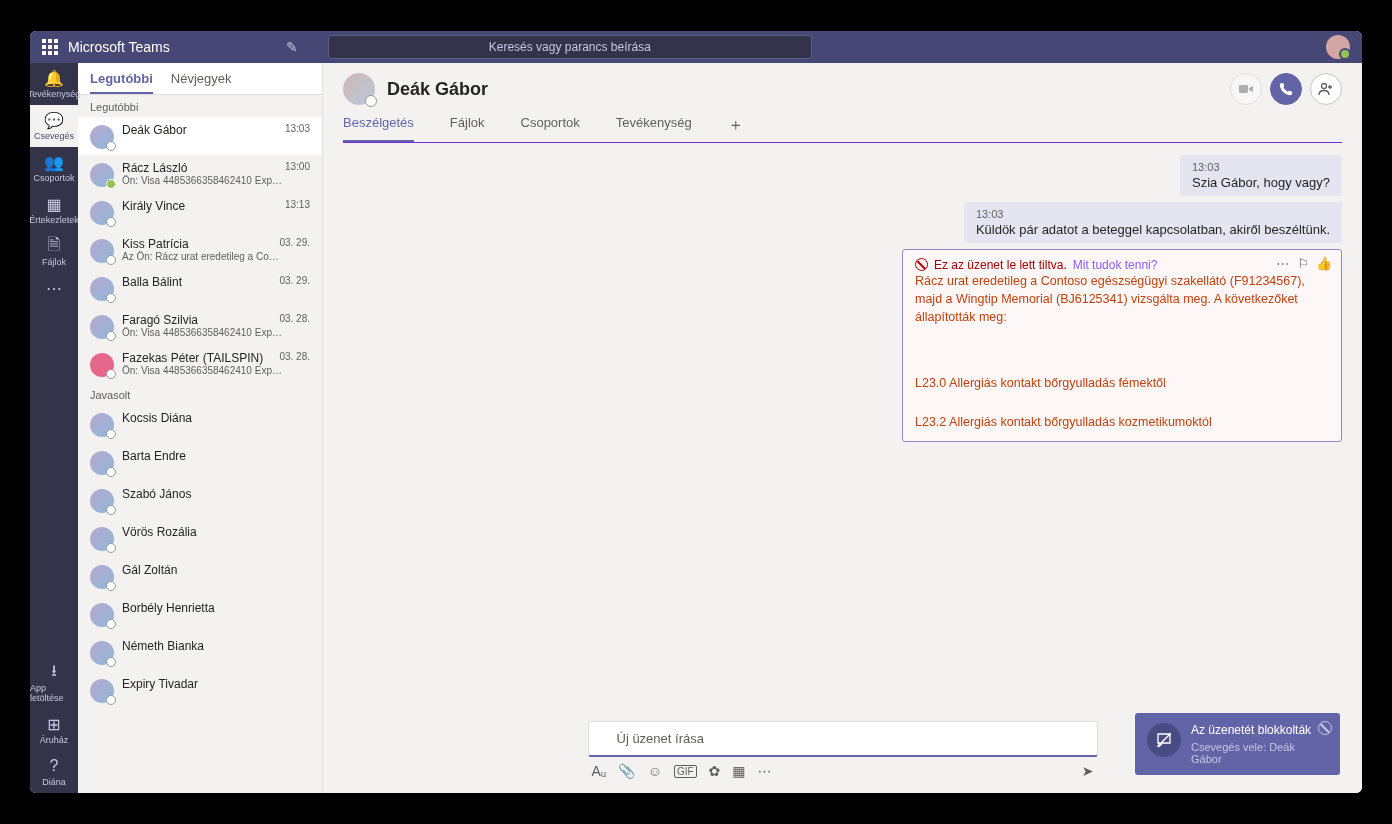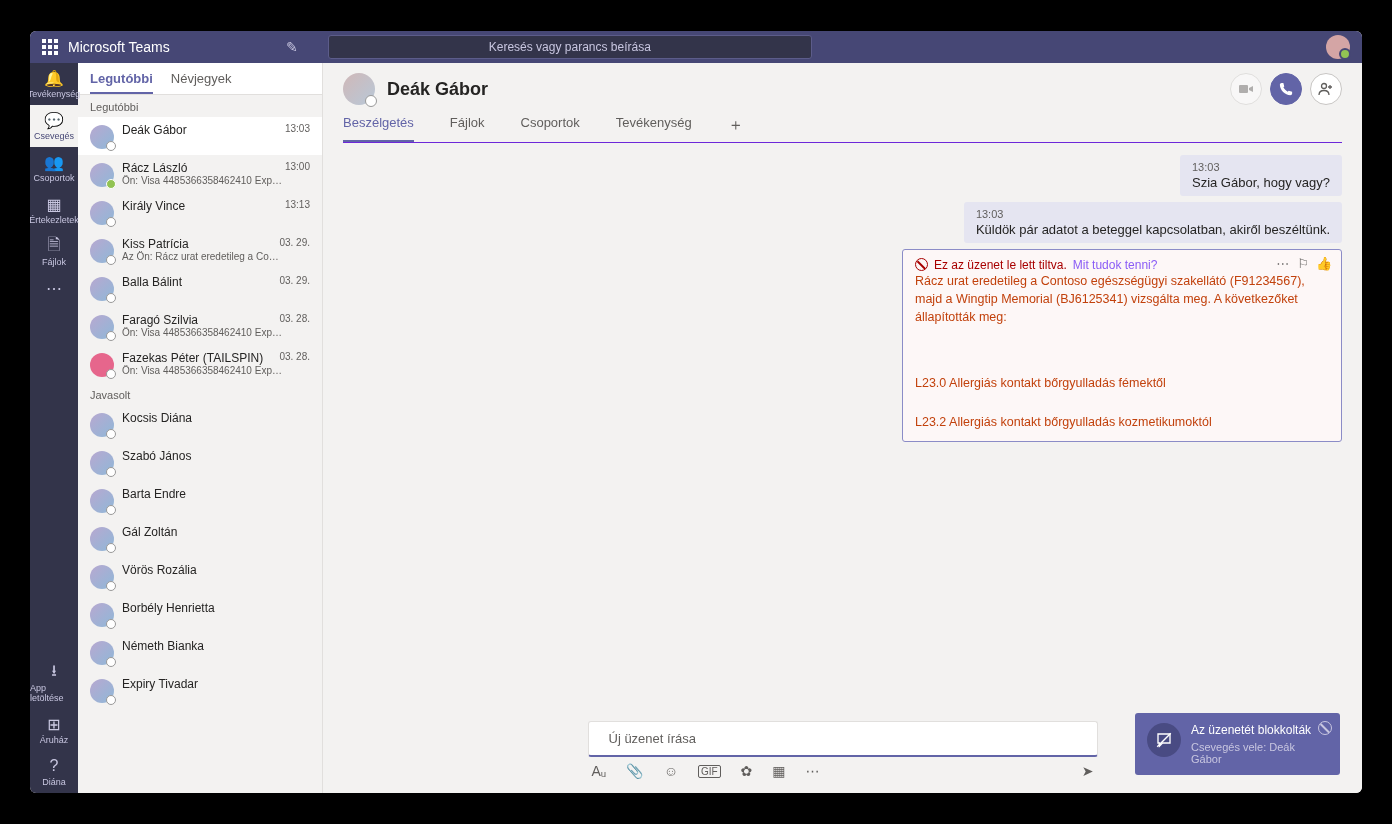--- a/index.html
+++ b/index.html
@@ -57,22 +57,22 @@
 .msg-group{display:flex;flex-direction:column;align-items:flex-end;max-width:100%}
 .blocked-card{border:1.5px solid #8b8cc7;background:#fdf7f7;border-radius:3px;width:440px;align-self:flex-end;position:relative;padding:8px 12px 10px}
 .blocked-header{display:flex;align-items:flex-start;gap:6px;font-size:12px;}
 .block-icon{width:13px;height:13px;border:1.5px solid #a80000;border-radius:50%;position:relative}
 .block-icon::after{content:"";position:absolute;width:100%;height:1.5px;background:#a80000;top:50%;left:0;transform:translateY(-50%) rotate(45deg)}
 .blocked-text{color:#a80000}
 .blocked-link{color:#8b5cf6;cursor:pointer}
 .blocked-body{font-size:12.5px;color:#c2410c;line-height:1.45}
 .blocked-actions{position:absolute;top:6px;right:8px;display:flex;gap:8px;color:#605e5c;font-size:13px}
 .composer-wrap{padding:0 20px 14px;display:flex;flex-direction:column;align-items:center}
-.composer{width:510px;background:#fff;border:1px solid #e1dfdd;border-bottom:2px solid #6264a7;border-radius:3px;height:36px;display:flex;align-items:center;padding:0 20px;color:#605e5c;font-size:13px}
-.composer-tools{width:510px;display:flex;align-items:center;gap:20px;padding:6px 4px 0;color:#605e5c;font-size:14px}
+.composer{width:510px;background:#fff;border:1px solid #e1dfdd;border-bottom:2px solid #6264a7;border-radius:3px;height:36px;display:flex;align-items:center;padding:0 28px;color:#605e5c;font-size:13px}
+.composer-tools{width:510px;display:flex;align-items:center;gap:12px;padding:6px 4px 0;color:#605e5c;font-size:14px}
 .composer-tools .spacer{flex:1}
 .toast{position:absolute;bottom:18px;right:22px;width:205px;background:#6264a7;border-radius:3px;padding:10px 12px;color:#fff;display:flex;gap:10px}
 .toast-icon{width:34px;height:34px;border-radius:50%;background:#494b83;display:flex;align-items:center;justify-content:center;font-size:18px;flex-shrink:0;position:relative}
 .toast-icon svg{width:18px;height:18px}
 .toast-body{flex:1;font-size:12px}
 .toast-title{font-weight:400;line-height:1.25}
 .toast-sub{color:#c8c6e0;font-size:11px;margin-top:3px}
 .toast-close{position:absolute;top:8px;right:8px;width:14px;height:14px;border:1.5px solid #c8c6e0;border-radius:50%}
 .toast-close::after{content:"";position:absolute;width:100%;height:1.5px;background:#c8c6e0;top:50%;left:0;transform:translateY(-50%) rotate(45deg)}
 svg{display:block}
@@ -207,39 +207,39 @@
   <div class="side-group-label">Javasolt</div>
   <div class="chat-item">
             <div class="avatar status"></div>
             <div class="chat-meta">
               <div class="chat-name">Kocsis Diána</div>
             </div>
           </div>
   <div class="chat-item">
             <div class="avatar status"></div>
             <div class="chat-meta">
+              <div class="chat-name">Barta Endre</div>
+            </div>
+          </div>
+  <div class="chat-item">
+            <div class="avatar status"></div>
+            <div class="chat-meta">
               <div class="chat-name">Szabó János</div>
             </div>
           </div>
   <div class="chat-item">
             <div class="avatar status"></div>
             <div class="chat-meta">
-              <div class="chat-name">Barta Endre</div>
+              <div class="chat-name">Vörös Rozália</div>
             </div>
           </div>
   <div class="chat-item">
             <div class="avatar status"></div>
             <div class="chat-meta">
               <div class="chat-name">Gál Zoltán</div>
-            </div>
-          </div>
-  <div class="chat-item">
-            <div class="avatar status"></div>
-            <div class="chat-meta">
-              <div class="chat-name">Vörös Rozália</div>
             </div>
           </div>
   <div class="chat-item">
             <div class="avatar status"></div>
             <div class="chat-meta">
               <div class="chat-name">Borbély Henrietta</div>
             </div>
           </div>
   <div class="chat-item">
             <div class="avatar status"></div>

